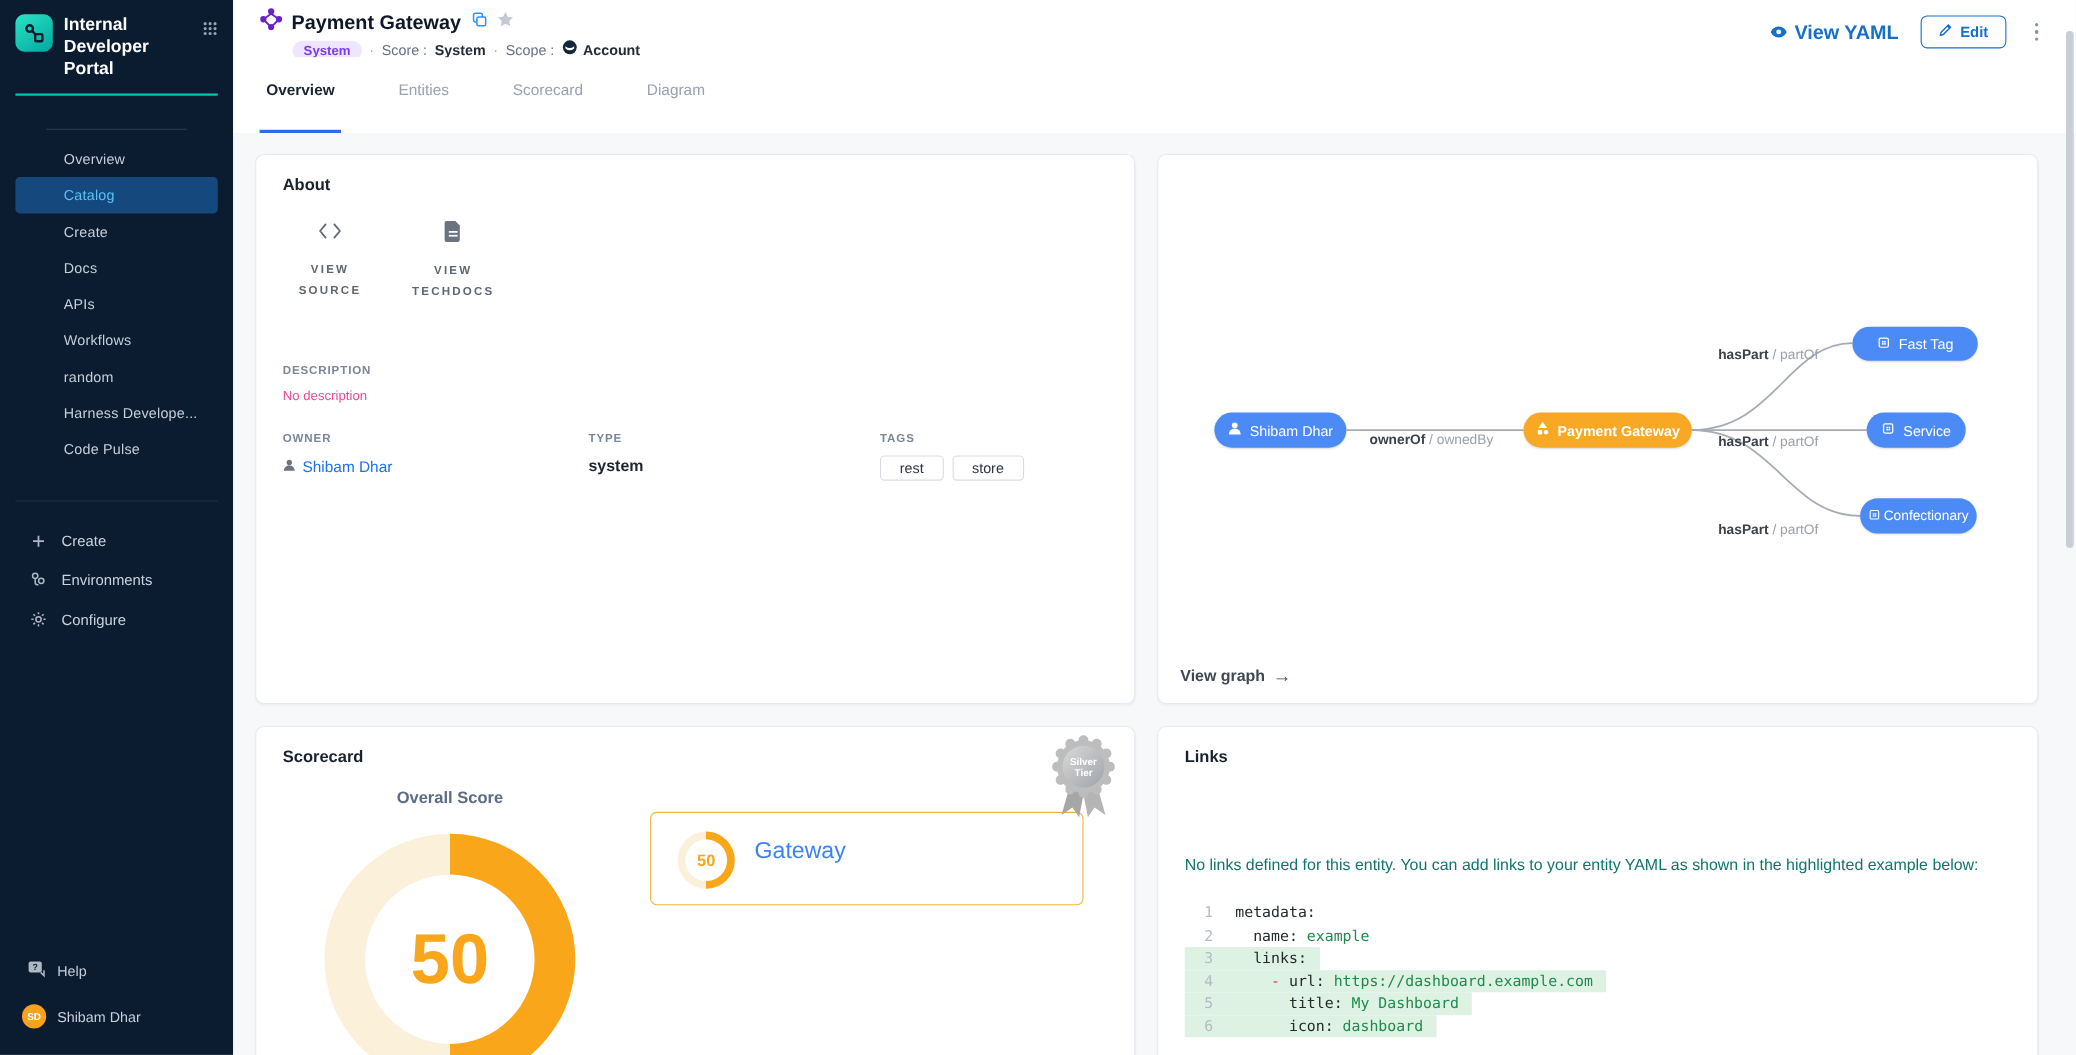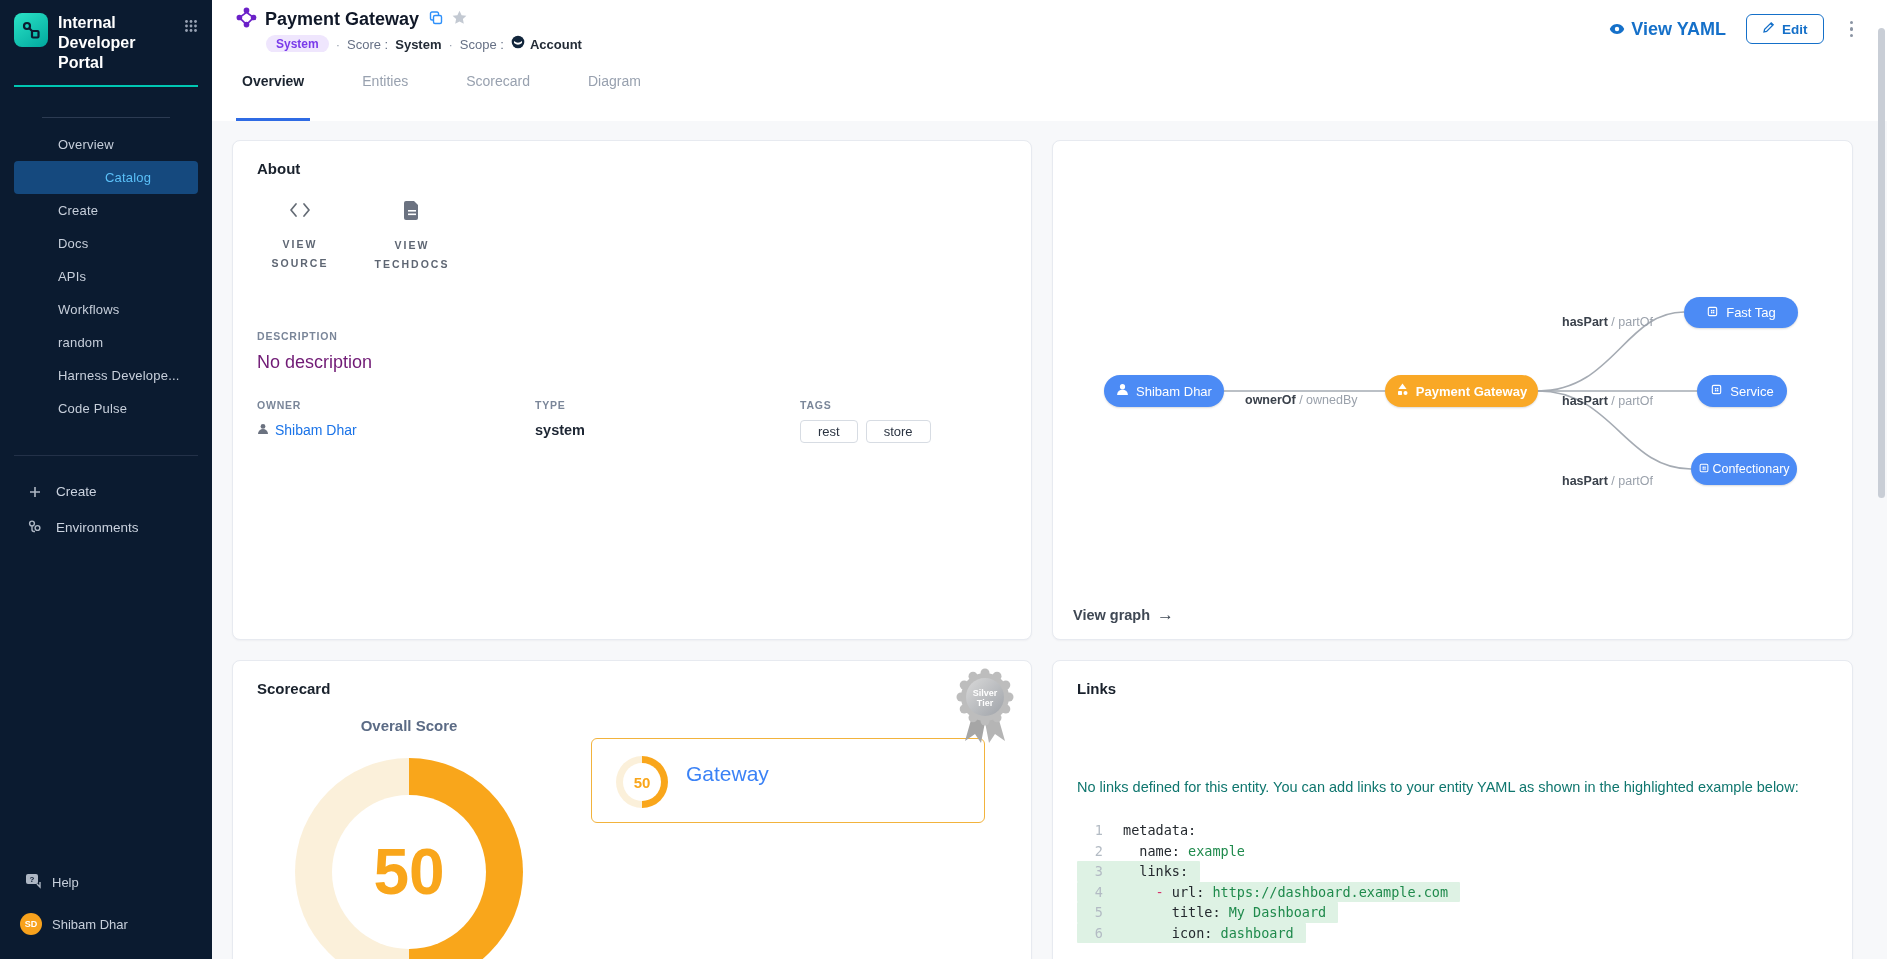--- a/index.html
+++ b/index.html
@@ -9,21 +9,21 @@
   
   .sidebar { width:212px; min-width:212px; height:959px; background:#0B1B30; display:flex; flex-direction:column; color:#C7CFDB; }
   .sb-head { display:flex; align-items:flex-start; gap:10px; padding:13px 14px 12px 14px; }
   .sb-logo { width:34px; height:34px; border-radius:8px; background:linear-gradient(145deg,#2BE3C6,#00A89E); display:flex; align-items:center; justify-content:center; flex:none; }
   .sb-title { font-size:16px; font-weight:700; color:#FFFFFF; line-height:1.25; flex:1; }
   .sb-grid { margin-left:2px; margin-top:6px; flex:none; }
   .sb-teal-rule { height:0; border-bottom:2px solid #00C7B2; margin:0 14px; }
   .sb-subdivider { width:128px; border-top:1px solid #2C3B52; margin:30px auto 10px auto; }
   .sb-nav { display:flex; flex-direction:column; }
   .sb-item { font-size:13px; color:#C7CFDB; padding:9px 0 9px 58px; cursor:pointer; letter-spacing:.2px; }
-  .sb-item.active { margin:0 14px; padding-left:44px; background:#15497E; border-radius:4px; color:#5BC0F8;text-align:center; }
+  .sb-item.active { margin:0 14px; padding-left:44px; background:#15497E; border-radius:4px; color:#5BC0F8; }
   .sb-divider2 { border-top:1px solid #233148; margin:30px 14px 4px 14px; }
   .sb-action { display:flex; align-items:center; gap:13px; padding:10px 0 10px 26px; font-size:13.5px; color:#CBD3DF; cursor:pointer; }
   .sb-action .ic { width:17px; display:flex; justify-content:center; }
   .sb-footer { margin-top:auto; padding-bottom:14px; }
   .sb-help { display:flex; align-items:center; gap:10px; padding:9px 0 9px 24px; font-size:13px; cursor:pointer; }
   .sb-user { display:flex; align-items:center; gap:10px; padding:12px 0 10px 20px; font-size:13px; cursor:pointer; }
   .avatar { width:22px; height:22px; border-radius:50%; background:#F8A21D; color:#fff; font-size:9px; font-weight:700; display:flex; align-items:center; justify-content:center; }
 
   
   .main { flex:1; display:flex; flex-direction:column; position:relative; }
@@ -51,21 +51,21 @@
   .card { background:#fff; border:1px solid #E7EAF0; border-radius:8px; box-shadow:0 1px 2px rgba(16,24,40,.04); }
   .card-h { font-size:15px; font-weight:700; color:#19212C; }
 
   
   .about { width:800px; height:500px; padding:19px 24px; }
   .about-actions { display:flex; gap:26px; margin-top:24px; }
   .about-act { width:86px; display:flex; flex-direction:column; align-items:center; gap:12px; cursor:pointer; }
   .about-act .lbl { font-size:10.5px; letter-spacing:2px; font-weight:700; color:#5E6673; text-align:center; line-height:1.8; }
   .sec-label { font-size:10.5px; letter-spacing:.8px; font-weight:700; color:#7A8699; }
   .about-desc { margin-top:56px; }
-  .about-desc .val { margin-top:10px; font-size:18px; color:#701a75; }
+  .about-desc .val { margin-top:10px; font-size:12px; color:#ec4899; }
   .about-grid { display:grid; grid-template-columns:278px 265px auto; margin-top:26px; }
   .owner-link { display:flex; align-items:center; gap:6px; margin-top:11px; color:#1A73E8; font-size:14px; cursor:pointer; }
   .type-val { margin-top:11px; font-size:14.5px; font-weight:700; color:#1D2633; }
   .tag-row { display:flex; gap:8px; margin-top:9px; }
   .tag-chip { border:1px solid #D7DCE3; border-radius:4px; padding:3px 17px; font-size:13px; color:#2B3442; background:#fff; cursor:pointer; }
 
   
   .relations { width:801px; height:500px; position:relative; padding:19px 20px; }
   .rel-node { position:absolute; display:flex; align-items:center; justify-content:center; gap:7px; border-radius:16px; color:#fff; font-size:13px; font-weight:500; cursor:pointer; box-shadow:0 1px 2px rgba(0,0,0,.15); }
   .rel-node.blue { background:#4C8BF5; }
@@ -161,20 +161,29 @@
   </div>
   <div class="sb-action">
     <span class="ic">
       <svg width="16" height="16" viewBox="0 0 16 16" fill="none" stroke="#AEB7C4" stroke-width="1.4">
         <circle cx="5" cy="4.5" r="2.4"></circle>
           <circle cx="10.5" cy="9" r="2.4"></circle>
           <path d="M5 7v3.5a2 2 0 0 0 2 2h1"></path>
       </svg>
     </span>
     <span>Environments</span>
+  </div>
+  <div class="sb-action">
+    <span class="ic">
+      <svg width="16" height="16" viewBox="0 0 16 16" fill="none" stroke="#AEB7C4" stroke-width="1.4">
+        <circle cx="8" cy="8" r="2.4"></circle>
+        <path d="M8 1.5v2M8 12.5v2M1.5 8h2M12.5 8h2M3.4 3.4l1.4 1.4M11.2 11.2l1.4 1.4M12.6 3.4l-1.4 1.4M4.8 11.2l-1.4 1.4"></path>
+      </svg>
+    </span>
+    <span>Configure</span>
   </div>
 
   <div class="sb-footer">
     <div class="sb-help">
       <span>
         <svg width="18" height="16" viewBox="0 0 18 16">
           <rect x="2" y="1" width="12" height="10" rx="2" fill="#AEB7C4"></rect>
           <path d="M13 11 l3 3 v-5" fill="none" stroke="#AEB7C4" stroke-width="1.4"></path>
           <text x="8" y="9" font-size="8" font-weight="bold" fill="#0B1B30" text-anchor="middle">?</text>
         </svg>

